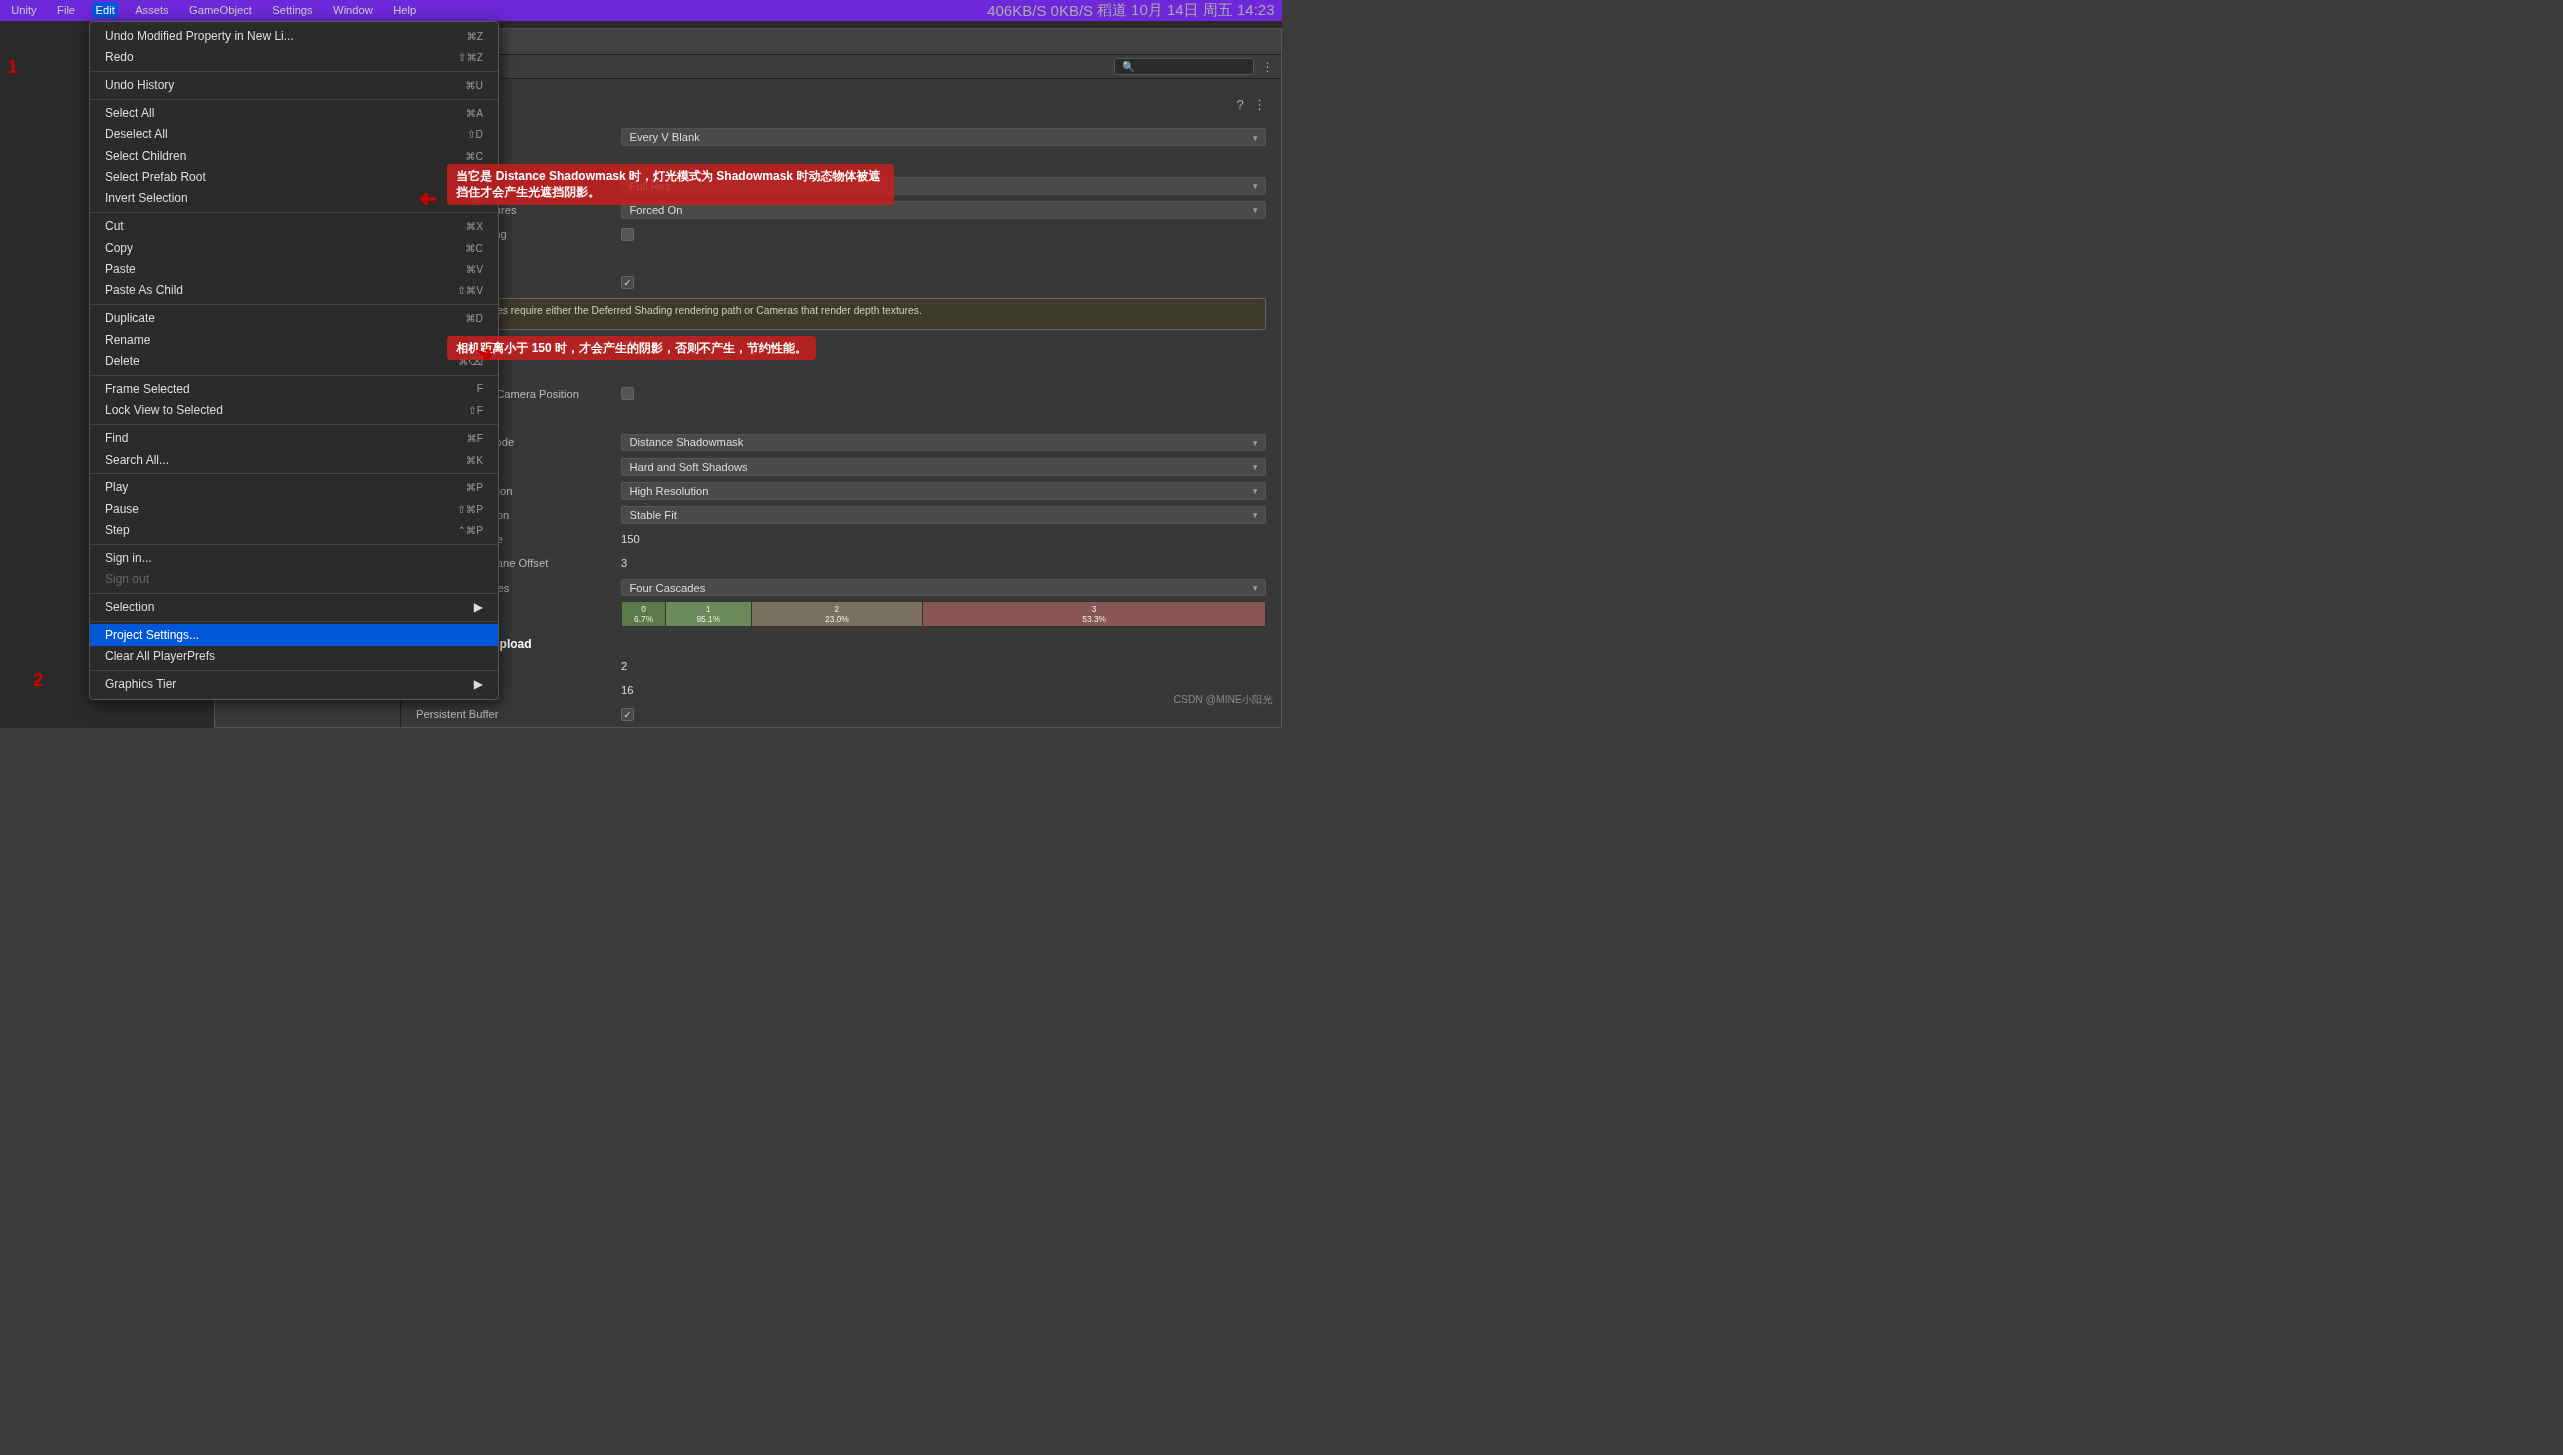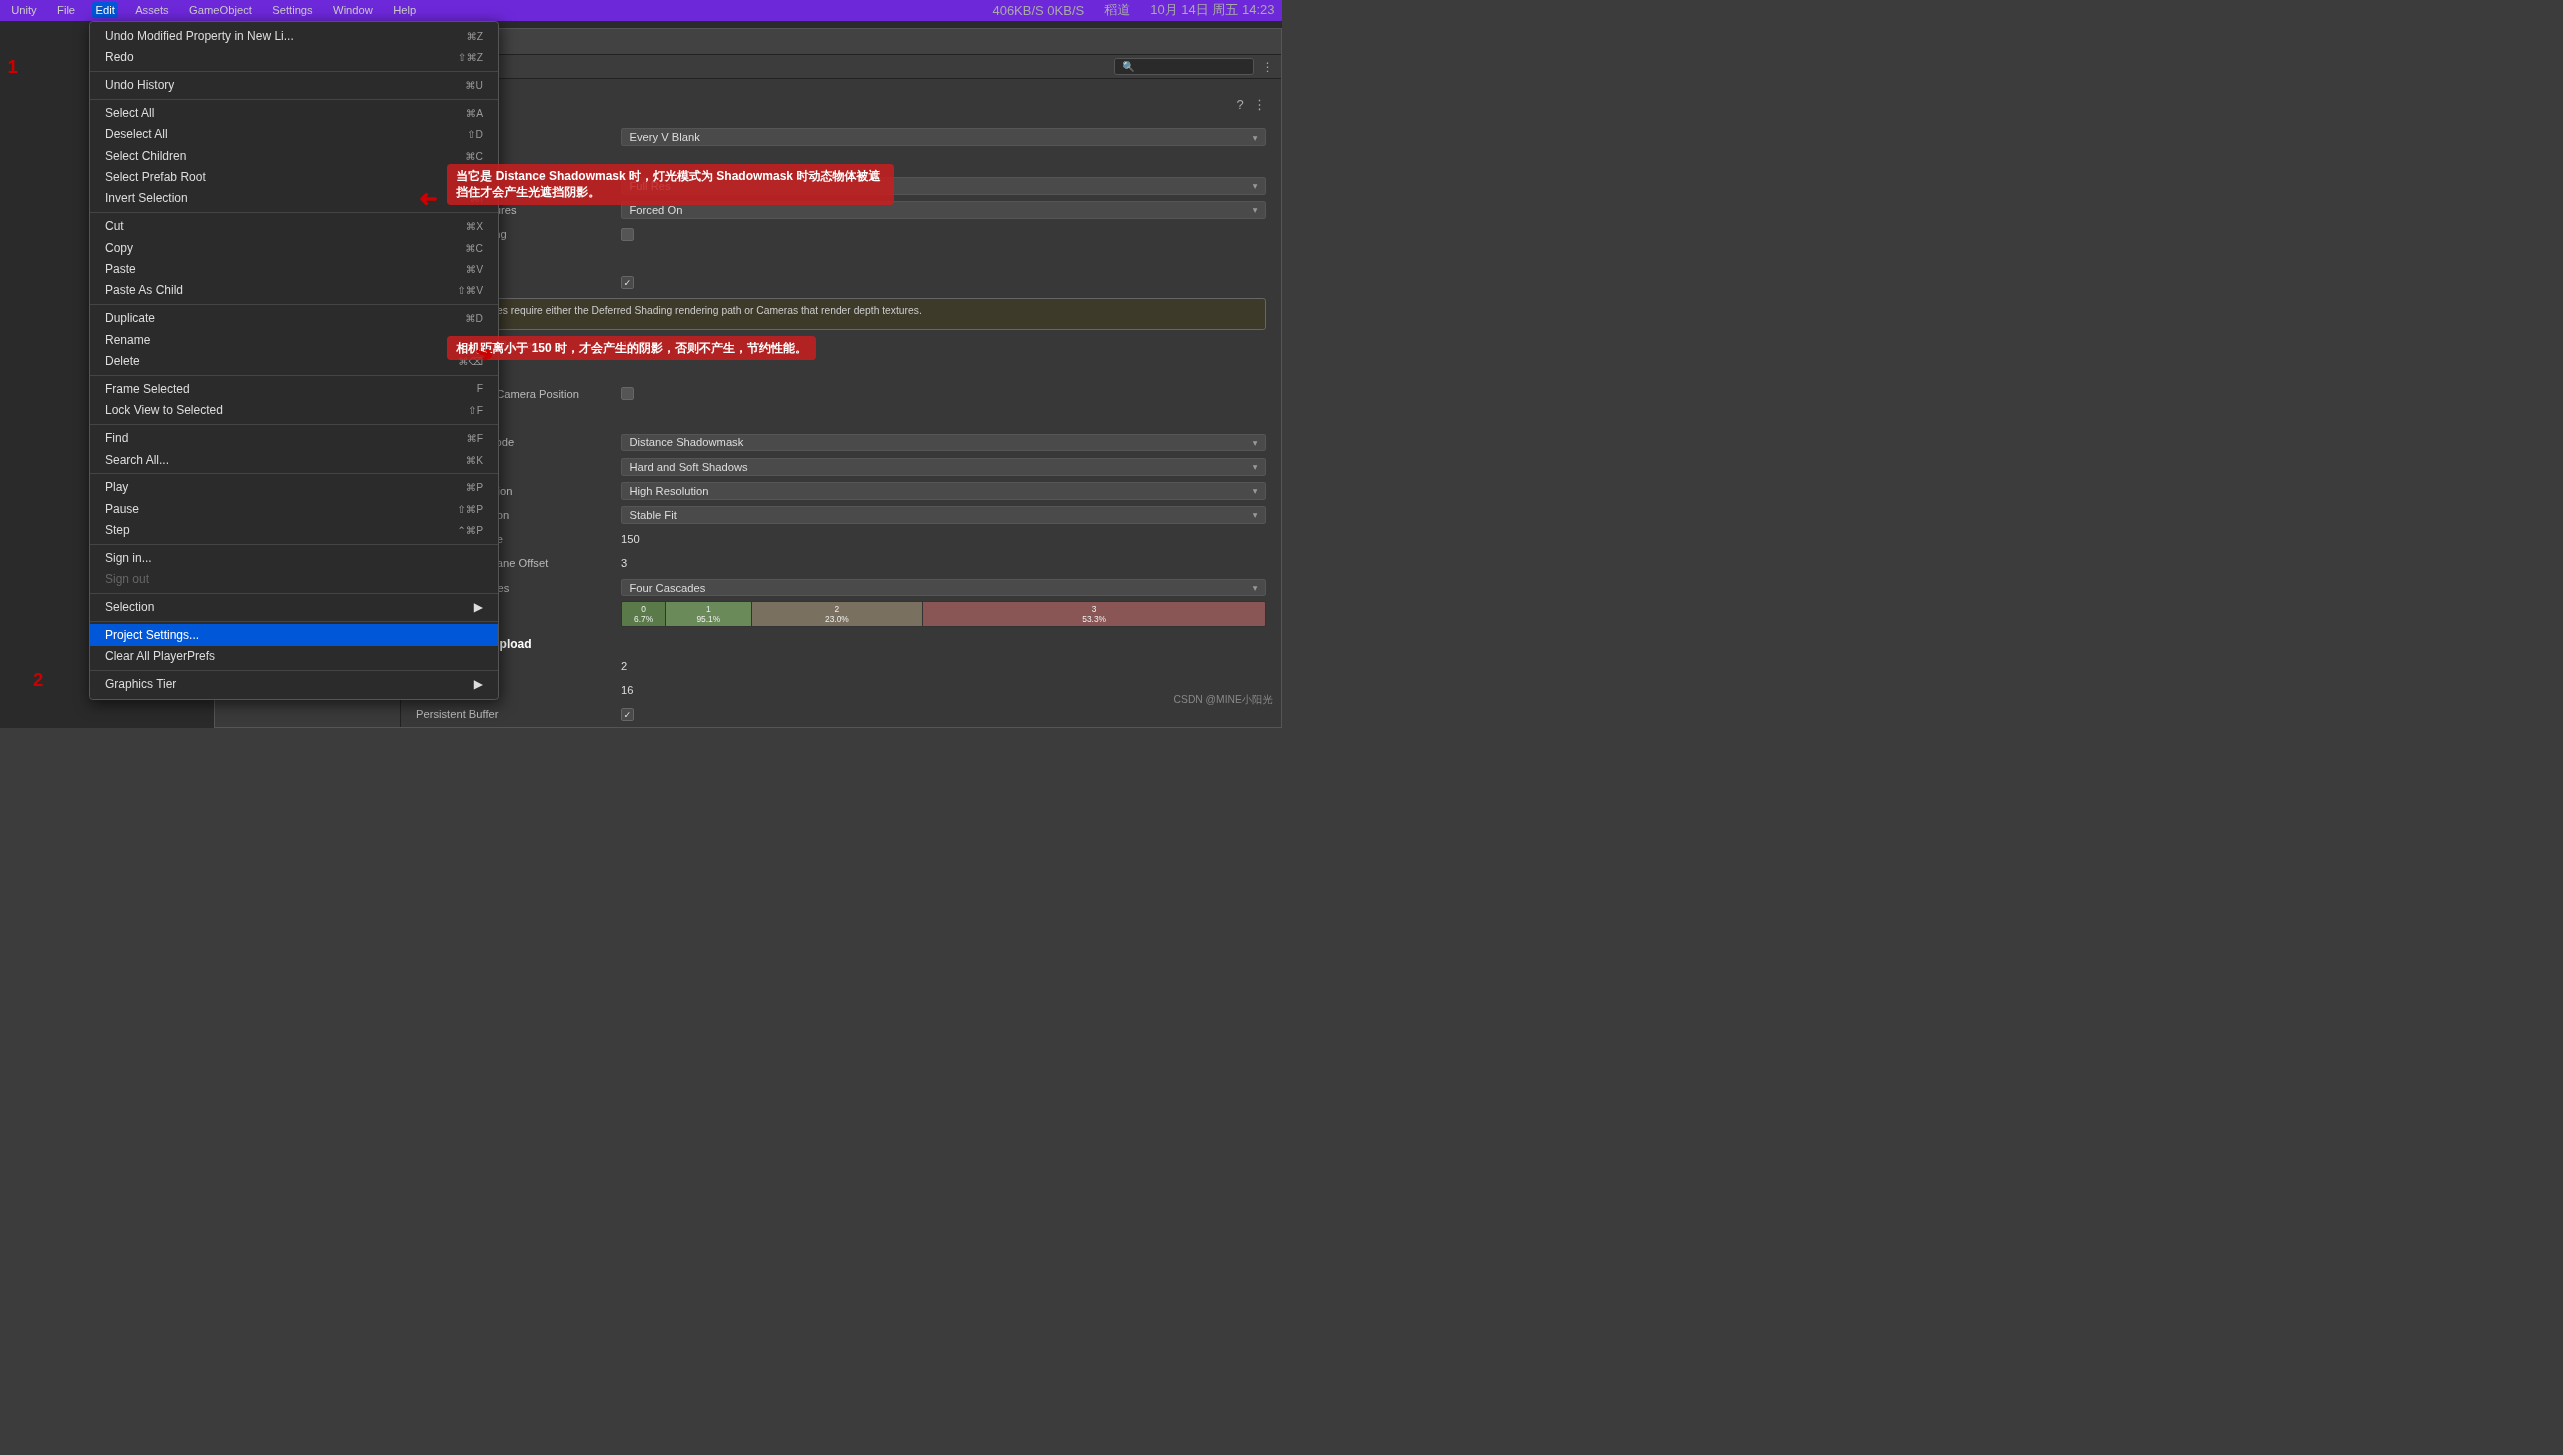--- a/index.html
+++ b/index.html
@@ -31,22 +31,22 @@
     .menubar-item {
       cursor: pointer;
       padding: 1.9px 3.7px;
       border-radius: 2.8px;
     }
     .menubar-item.active { background: #0057d8; color: #fff; }
     .menubar-right {
       margin-left: auto;
       display: flex;
       align-items: center;
-      gap: 20px;
-      font-size: 13px;
+      gap: 4px;
+      font-size: 15px;
       color: #aaa;
     }
 
     
     .dropdown-menu {
       position: absolute;
       top: 20.5px;
       left: 89px;
       width: 410px;
       background: #2b2b2b;

